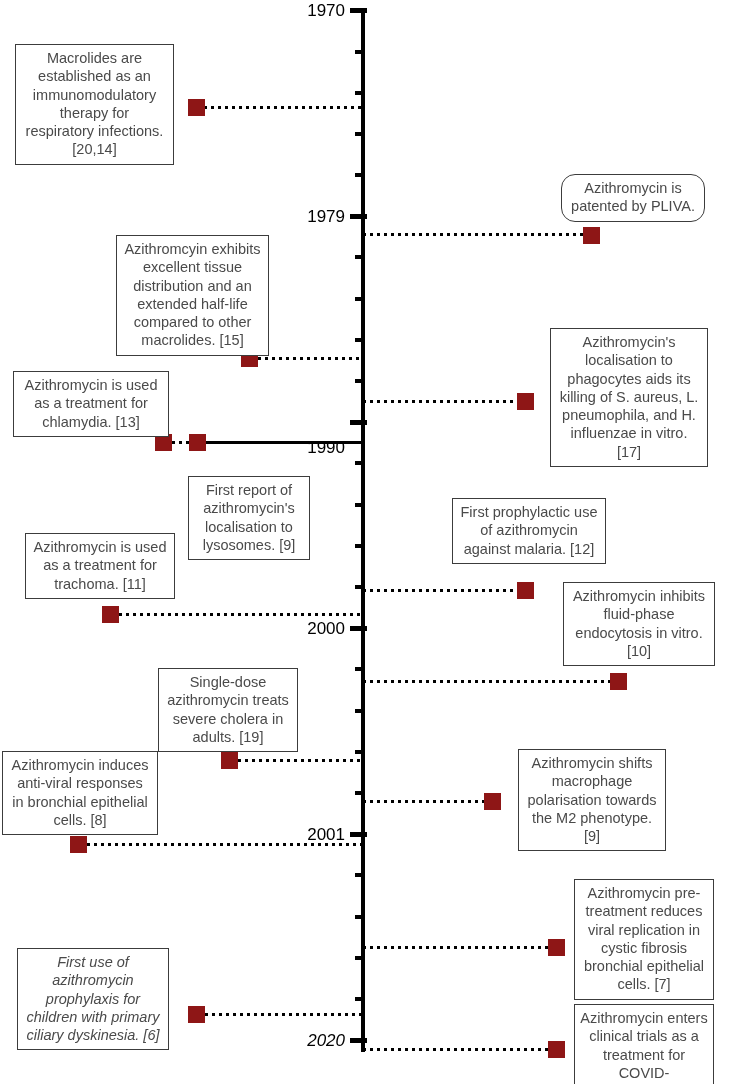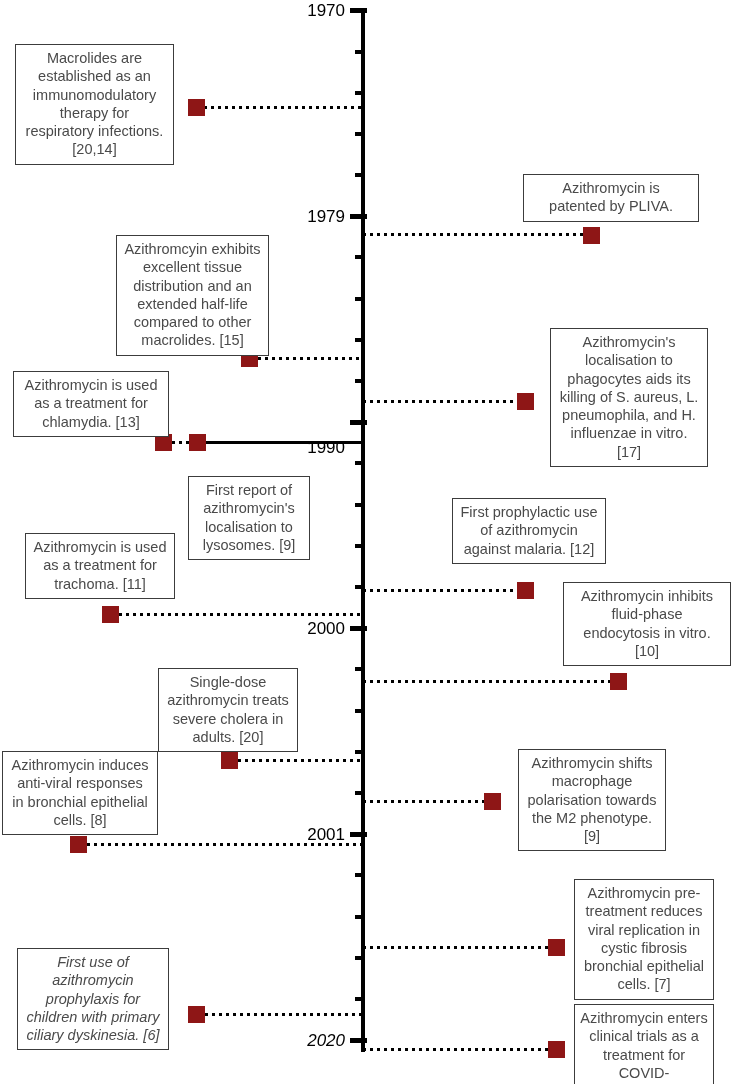--- a/index.html
+++ b/index.html
@@ -127,21 +127,21 @@
   <div class="marker" style="left:188px; top:99px;"></div>
   <div class="event-box" style="left:15px; top:44px; width:159px;">Macrolides are
 established as an
 immunomodulatory
 therapy for
 respiratory infections.
 [20,14]</div>
 
   <div class="connector" style="left:363px; top:233px; width:222px;"></div>
   <div class="marker" style="left:583px; top:227px;"></div>
-  <div class="event-box" style="left:523px; top:174px; width:176px;">Azithromycin is
+  <div class="event-box" style="left:561px; top:174px; width:144px;border-radius:14px;">Azithromycin is
 patented by PLIVA.</div>
 
   <div class="connector" style="left:258px; top:357px; width:104px;"></div>
   <div class="marker" style="left:241px; top:350px;"></div>
   <div class="event-box" style="left:116px; top:235px; width:153px;">Azithromcyin exhibits
 excellent tissue
 distribution and an
 extended half-life
 compared to other
 macrolides. [15]</div>
@@ -176,31 +176,31 @@
 against malaria. [12]</div>
 
   <div class="connector" style="left:119px; top:613px; width:243px;"></div>
   <div class="marker" style="left:102px; top:606px;"></div>
   <div class="event-box" style="left:25px; top:533px; width:150px;">Azithromycin is used
 as a treatment for
 trachoma. [11]</div>
 
   <div class="connector" style="left:363px; top:680px; width:248px;"></div>
   <div class="marker" style="left:610px; top:673px;"></div>
-  <div class="event-box" style="left:563px; top:582px; width:168px;">Azithromycin inhibits
+  <div class="event-box" style="left:563px; top:582px; width:152px;">Azithromycin inhibits
 fluid-phase
 endocytosis in vitro.
 [10]</div>
 
   <div class="connector" style="left:238px; top:759px; width:124px;"></div>
   <div class="marker" style="left:221px; top:752px;"></div>
   <div class="event-box" style="left:158px; top:668px; width:140px;">Single-dose
 azithromycin treats
 severe cholera in
-adults. [20]</div>
+adults. [19]</div>
 
   <div class="connector" style="left:363px; top:800px; width:122px;"></div>
   <div class="marker" style="left:484px; top:793px;"></div>
   <div class="event-box" style="left:518px; top:749px; width:148px;text-align:center;">Azithromycin shifts
 macrophage
 polarisation towards
 the M2 phenotype.
 [9]</div>
 
   <div class="connector" style="left:87px; top:843px; width:275px;"></div>

